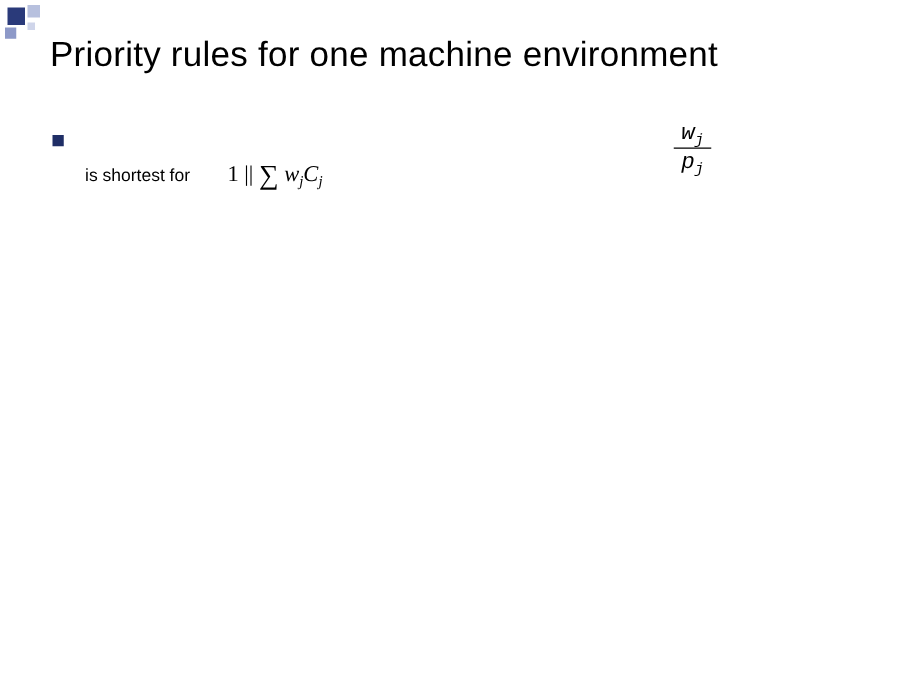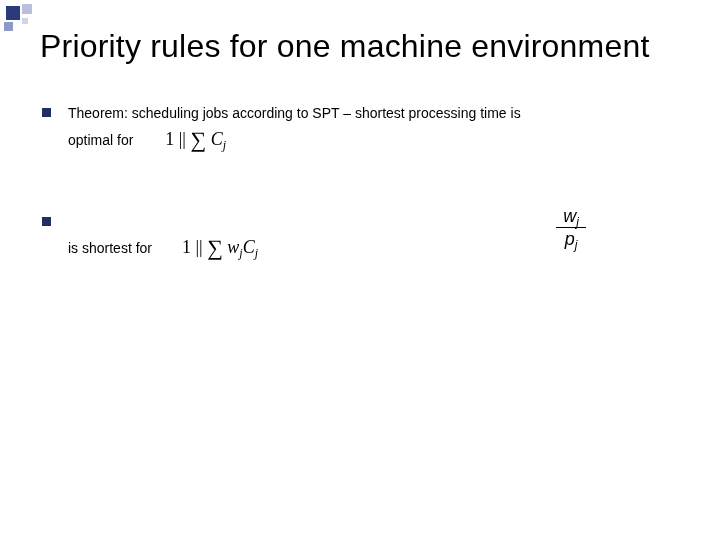--- a/index.html
+++ b/index.html
@@ -11,21 +11,21 @@
     position:relative;
     overflow:hidden;
   }
   .deco{
     position:absolute;top:0;left:0;
   }
   .deco .sq{position:absolute}
   .title{
     position:absolute;
     left:40px;top:28px;
-    font-size:32px;
+    font-size:28px;
     letter-spacing:0.2px;
   }
   .body{
     position:absolute;
     left:42px;top:104px;right:30px;
   }
   .item{
     position:relative;
     padding-left:26px;
     margin-bottom:60px;
@@ -44,22 +44,22 @@
   }
   .formula .up{font-style:normal}
   .sigma{font-size:22px;font-style:normal;position:relative;top:2px}
   .sub{font-size:12px;font-style:italic;position:relative;top:4px}
   .f1{
     display:inline-block;margin-left:28px;
   }
   .item2-wrap{position:relative}
   .frac{
     position:absolute;
-    right:104px;top:-6px;
-    font-family:Liberation Sans, sans-serif;
+    right:121px;top:-6px;
+    font-family:Liberation Mono, monospace;
     font-style:italic;
     text-align:center;
     font-size:18px;
   }
   .frac .bar{border-top:1px solid #000;margin:2px 0;width:30px}
   .frac .n,.frac .d{line-height:1}
   .f2{
     display:inline-block;margin-left:26px;
   }
 </style>
@@ -70,30 +70,20 @@
   <div class="sq" style="width:14px;height:14px;background:#2a3a7a;left:6px;top:6px"></div>
   <div class="sq" style="width:10px;height:10px;background:#b7c0de;left:22px;top:4px"></div>
   <div class="sq" style="width:9px;height:9px;background:#8d99c8;left:4px;top:22px"></div>
   <div class="sq" style="width:6px;height:6px;background:#cfd5ea;left:22px;top:18px"></div>
 </div>
 
 <div class="title">Priority rules for one machine environment</div>
 
 <div class="body">
 
-  <div class="item">
-    <div class="bullet"></div>
-    <span>Theorem: scheduling jobs according to SPT – shortest processing time is</span><br>
-    <span>optimal for</span>
-    <span class="formula f1">
-      <span class="up">1 ||</span>
-      <span class="sigma">∑</span>
-      <span> </span><span>C</span><span class="sub">j</span>
-    </span>
-  </div>
 
   <div class="item item2-wrap">
     <div class="bullet"></div>
     <div class="frac">
       <div class="n"><span>w</span><span class="sub">j</span></div>
       <div class="bar"></div>
       <div class="d"><span>p</span><span class="sub">j</span></div>
     </div>
     <br>
     <span> is shortest for</span>

